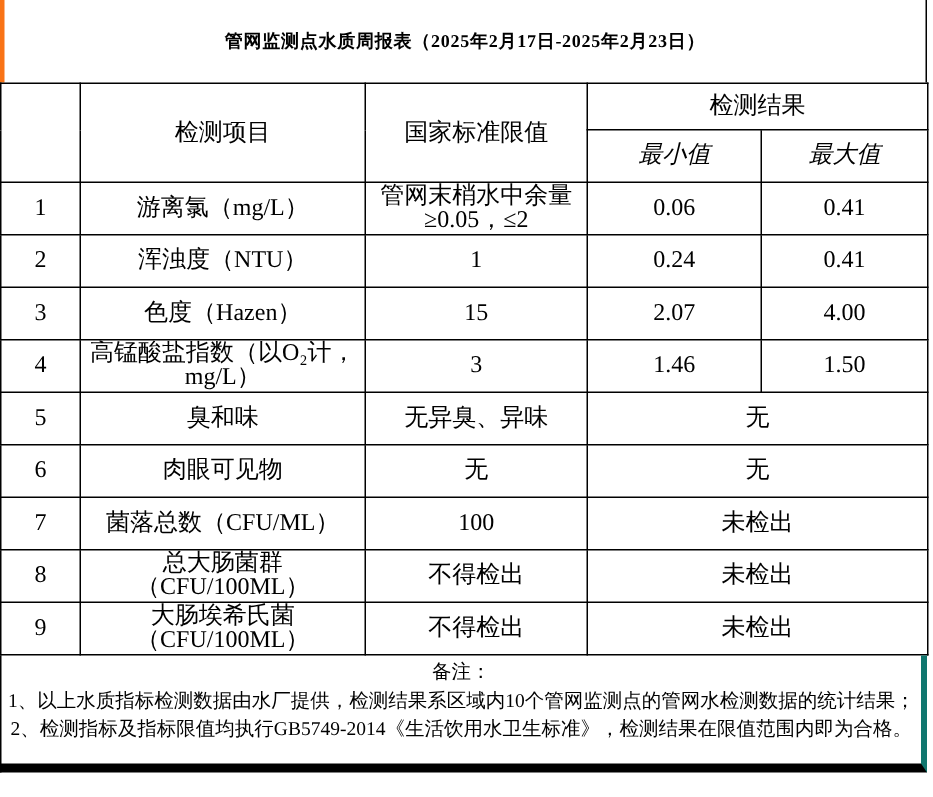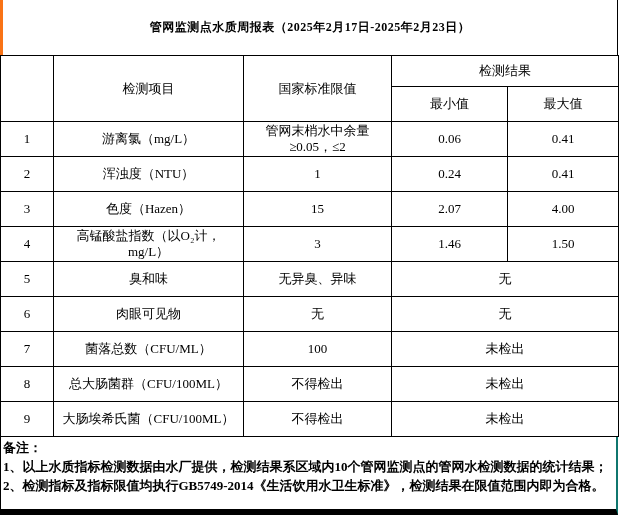--- a/index.html
+++ b/index.html
@@ -28,39 +28,38 @@
   }
   table.report {
     width: 618px;
     border-collapse: collapse;
     table-layout: fixed;
   }
   table.report td, table.report th {
     border: 1px solid #000;
     text-align: center;
     vertical-align: middle;
-    font-size: 13px;
+    font-size: 16px;
     font-weight: normal;
     padding: 1px 2px;
     line-height: 16px;
     overflow: hidden;
   }
   tr.hdr-top td { height: 31px; }
-  tr.hdr-sub td { height: 35px; }
+  tr.hdr-sub td { height: 35px; font-style: italic; }
   tr.data-row td { height: 35px; }
   .notes {
     height: 78px;
     border-left: 1px solid #000;
-    border-right: 2px solid #0f766e;
+    border-right: 4px solid #0f766e;
     border-bottom: 6px solid #000;
     font-size: 13px;
     line-height: 19px;
     padding: 1px 2px;
-    text-align: left;
-    font-weight: bold;
+    text-align: center;
   }
 </style>
 </head>
 <body>
 
 <div class="sheet">
 
   <div class="title-cell">管网监测点水质周报表（2025年2月17日-2025年2月23日）</div>
 
   <table class="report">

